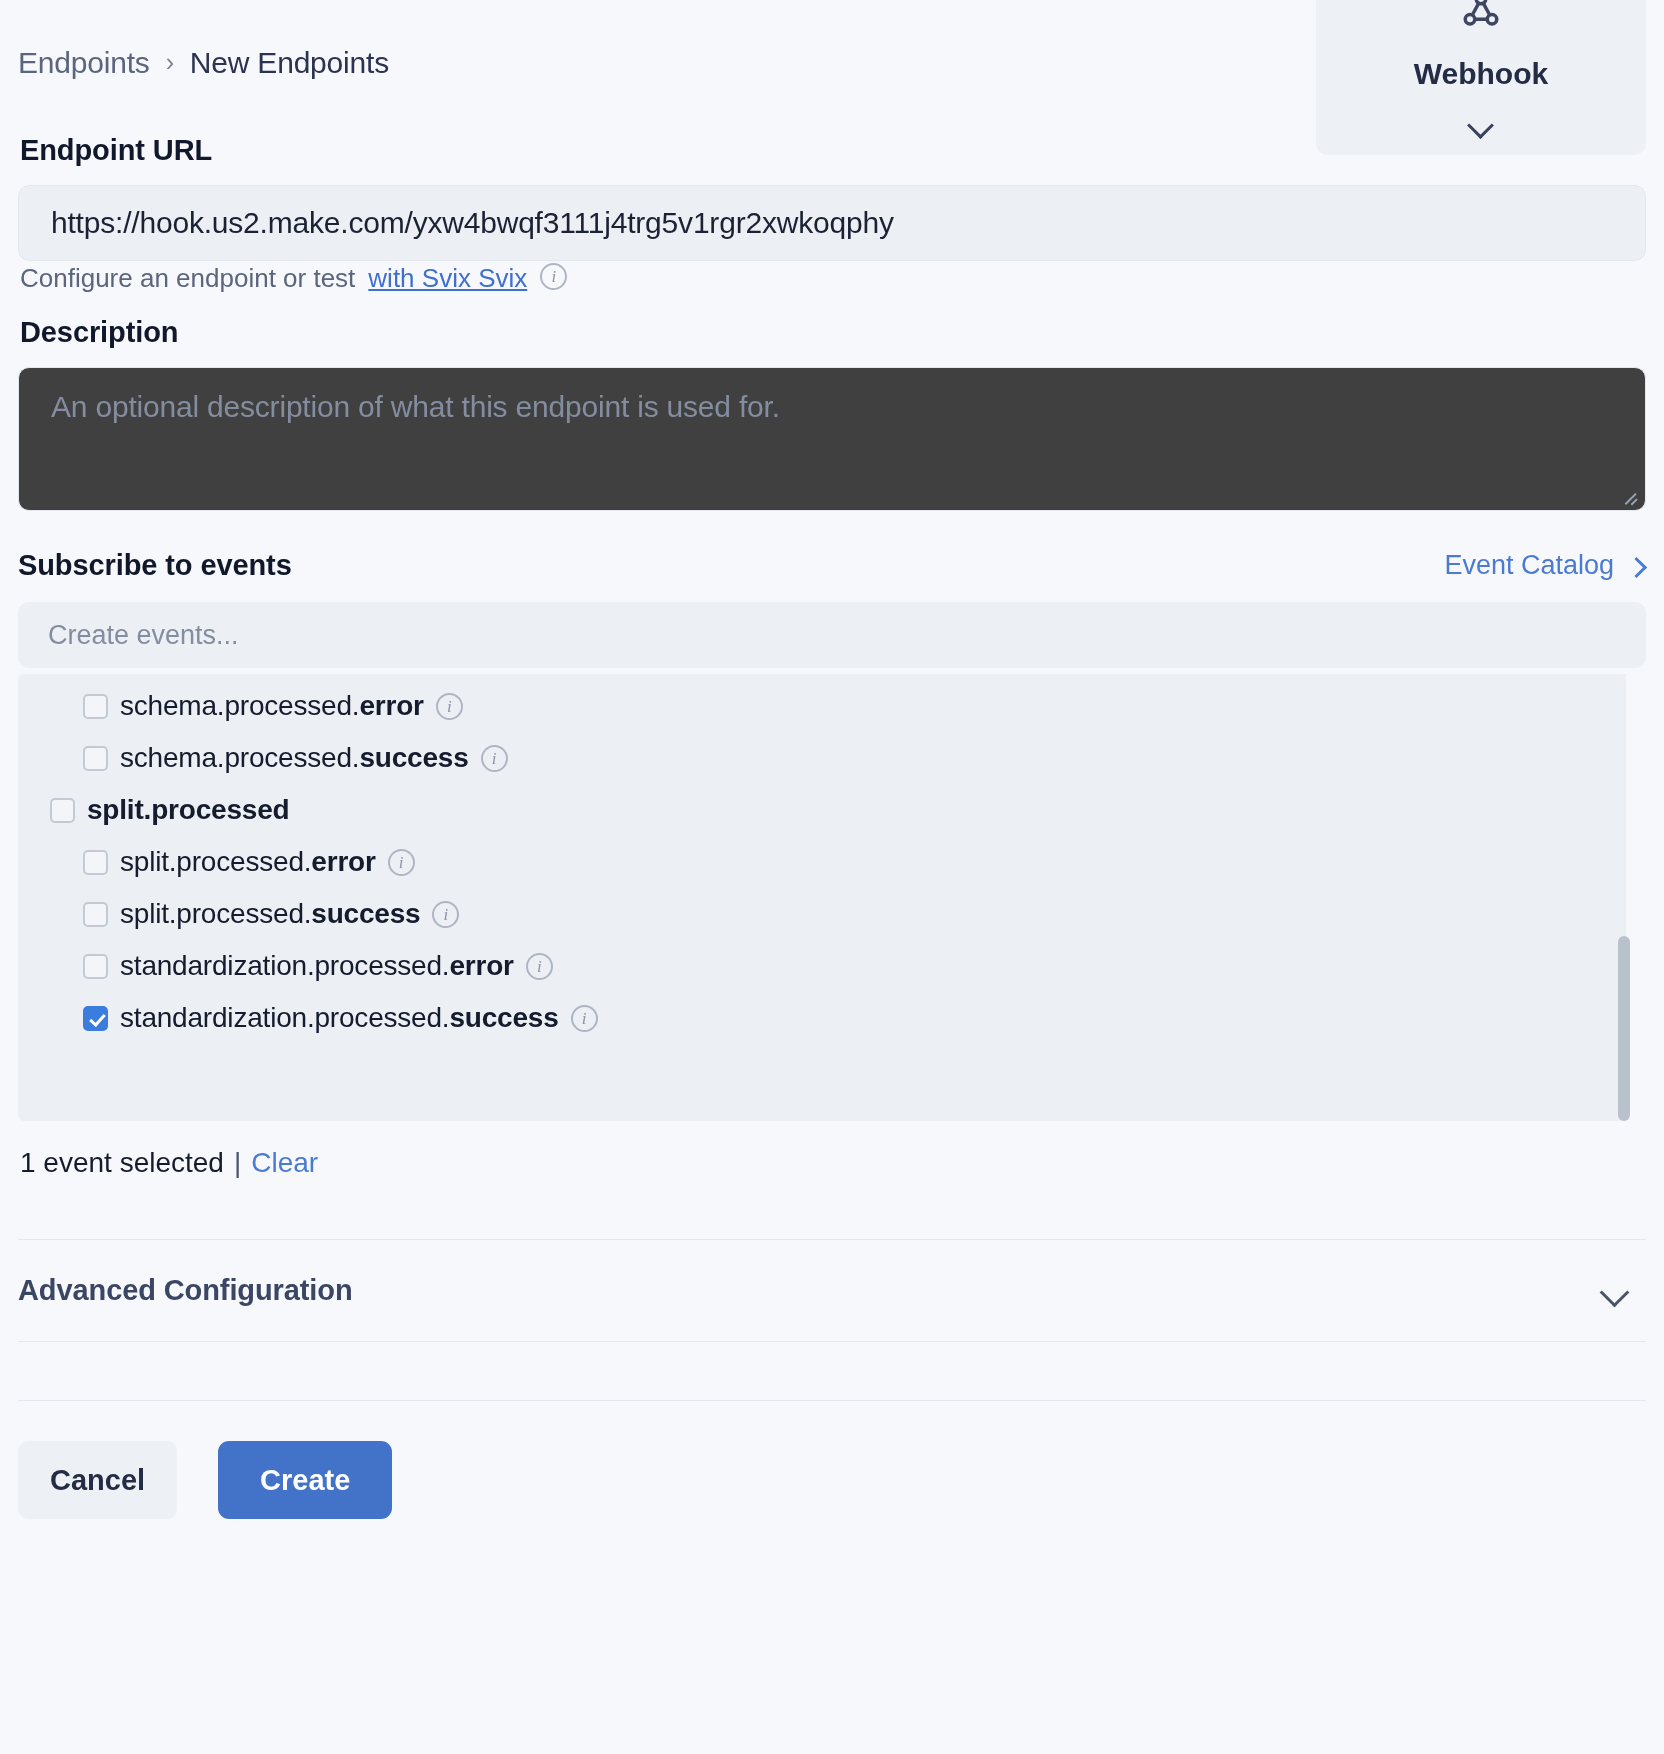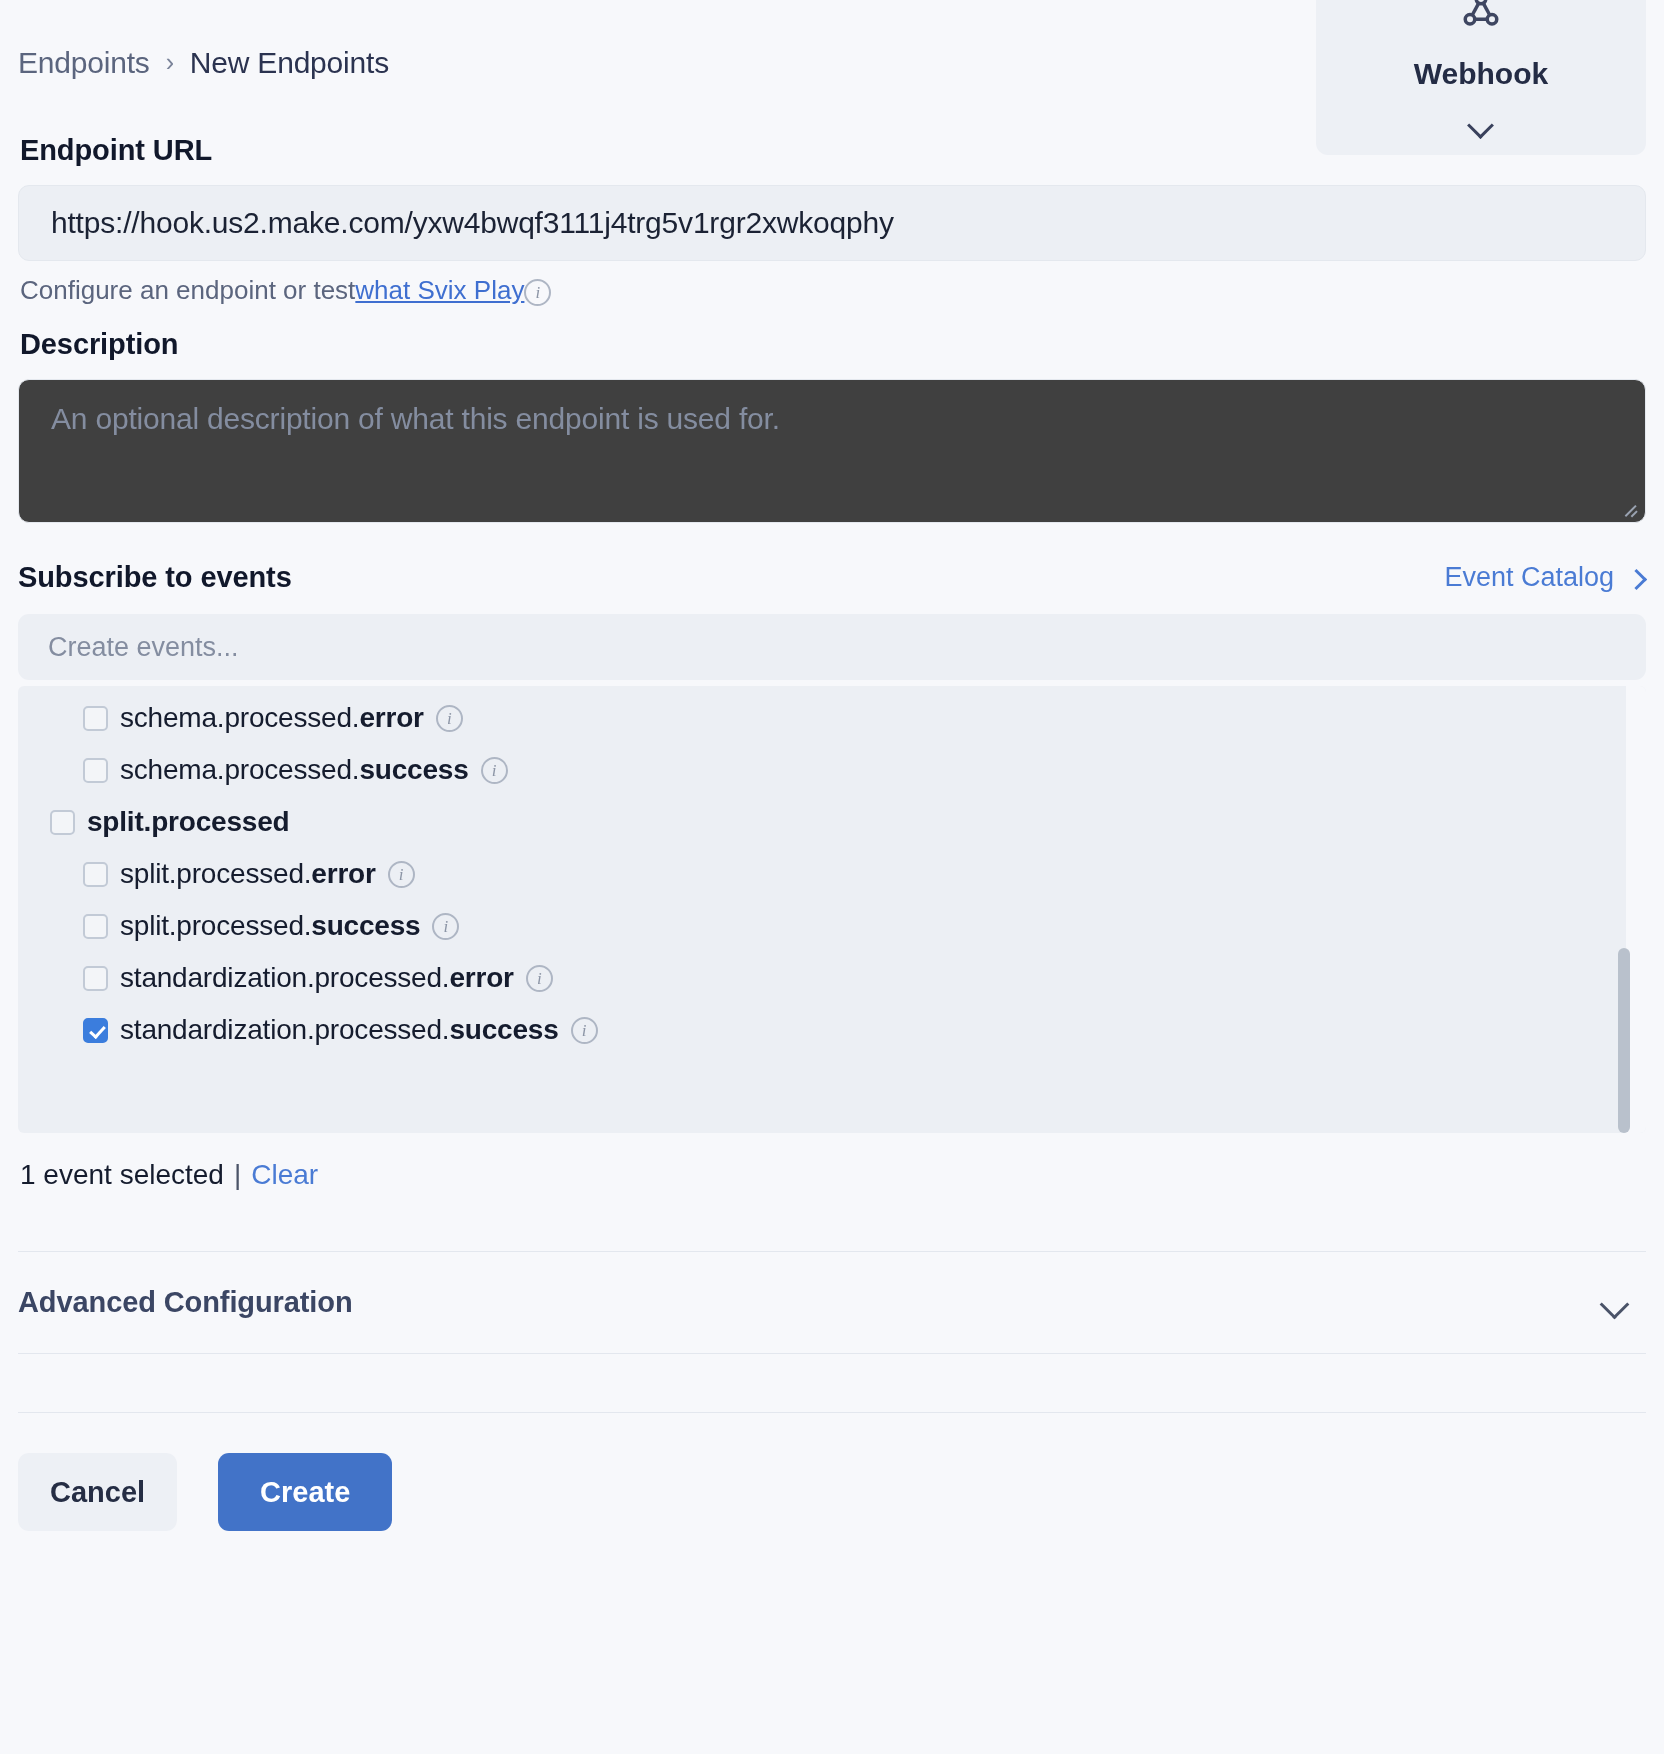--- a/index.html
+++ b/index.html
@@ -101,25 +101,25 @@
     display: flex;
     align-items: center;
     padding: 0 32px;
     font-size: 30px;
     color: #1b2234;
     letter-spacing: -0.2px;
     cursor: text;
   }
   .helper {
     display: flex;
-    align-items: flex-end;
-    gap: 0;
+    align-items: flex-start;
+    gap: 13px;
     font-size: 26px;
     color: #5b657e;
-    margin: 14px 0 0 2px;
+    margin: 2px 0 0 2px;
   }
   .helper a {
     color: #3f6fd0;
     text-decoration: underline;
     cursor: pointer;
   }
   .info-icon {
     width: 27px; height: 27px;
     border-radius: 50%;
     border: 2px solid #aeb6c4;
@@ -410,21 +410,21 @@
       </span>
       <span class="label">Webhook</span>
       <span class="chev"></span>
     </div>
   </div>
 
   <div class="field-label">Endpoint URL</div>
   <div class="input-box" placeholder="https://example.com/webhook">https://hook.us2.make.com/yxw4bwqf3111j4trg5v1rgr2xwkoqphy</div>
   <div class="helper">
     <span>Configure an endpoint or test</span>
-    <a><span>what Svix Play</span></a>
+    <a><span>with Svix Svix</span></a>
     <span class="info-icon">i</span>
   </div>
 
   <div class="field-label">Description</div>
   <div class="textarea-box">
     <span>An optional description of what this endpoint is used for.</span>
     <span class="resize-grip"></span>
   </div>
 
   <div class="sub-head">

